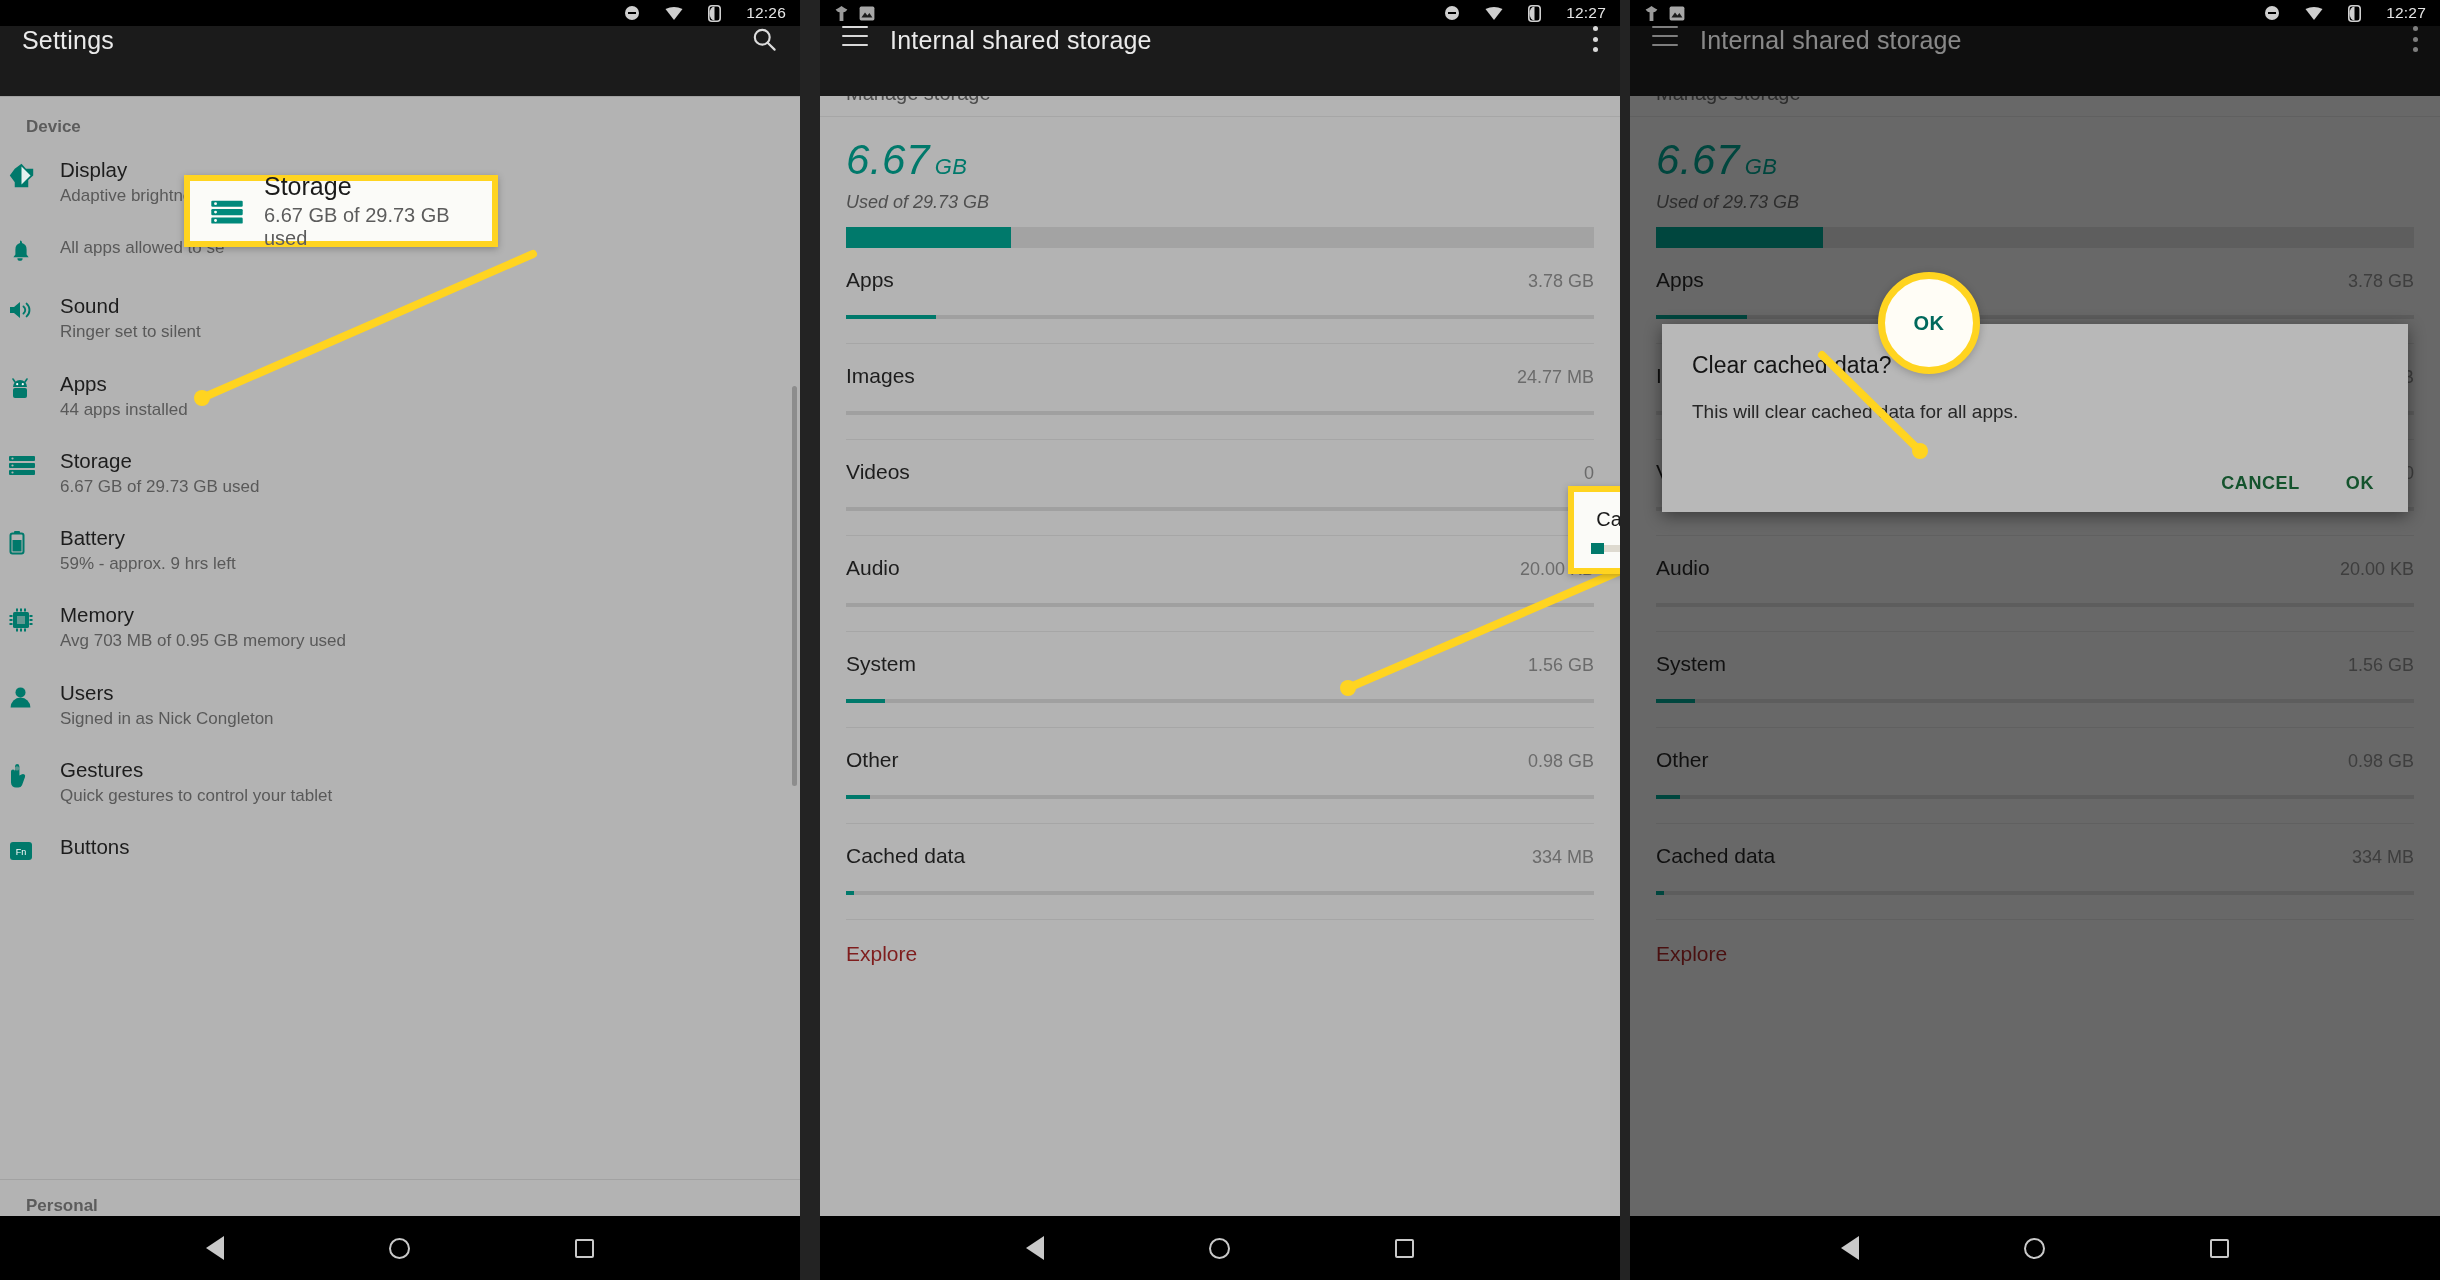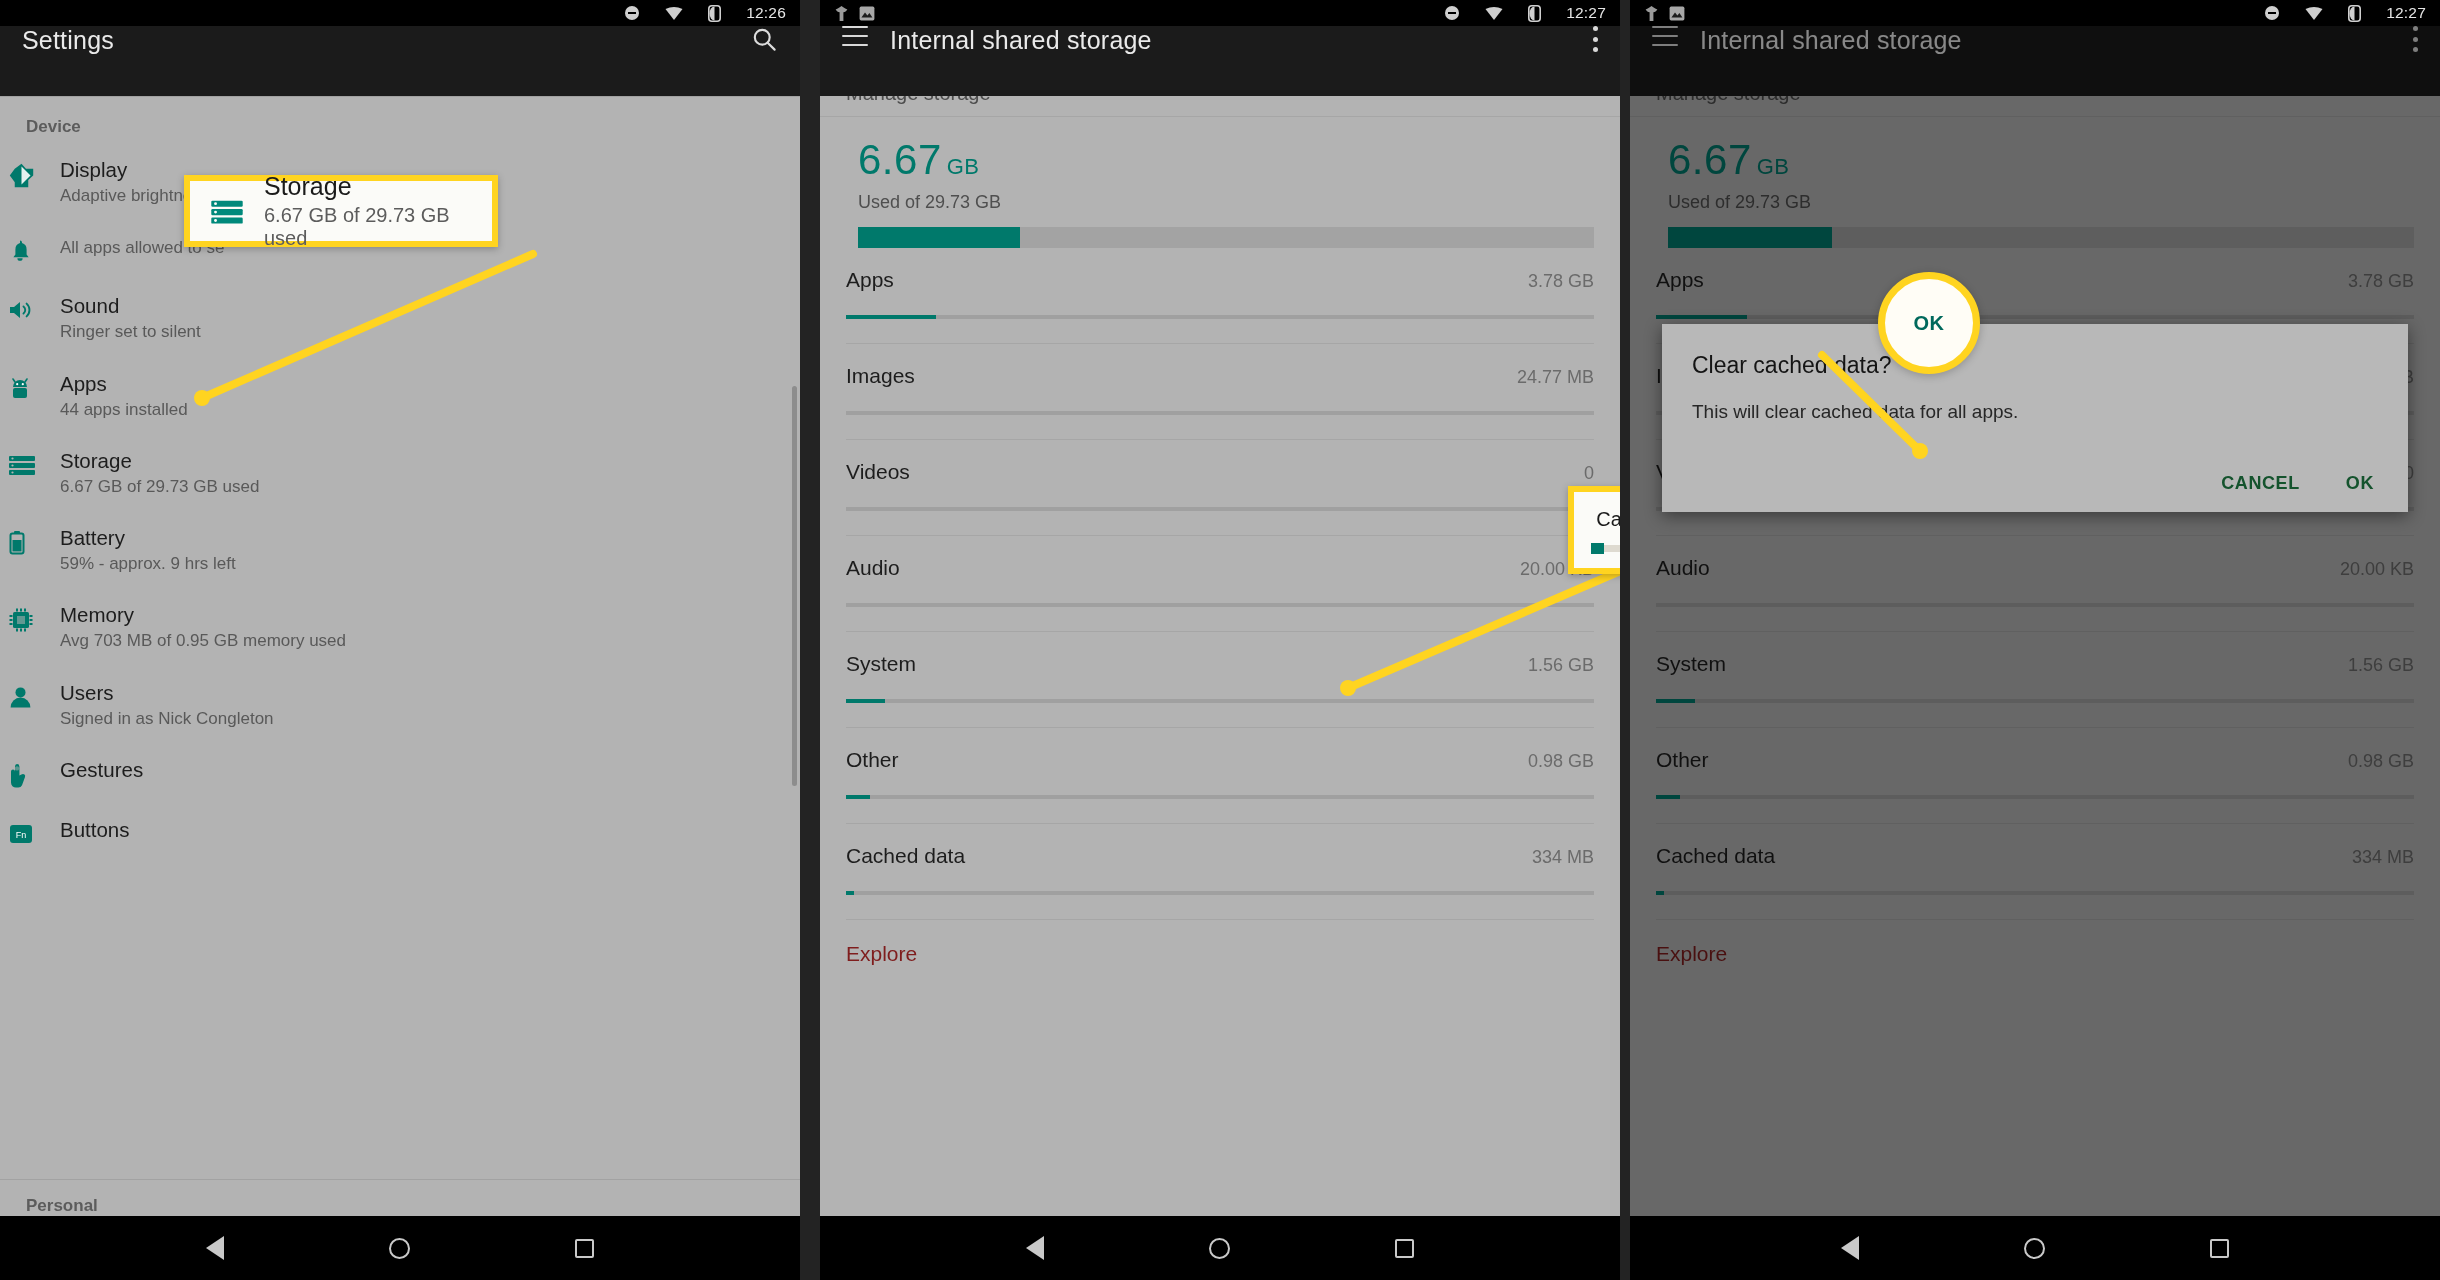--- a/index.html
+++ b/index.html
@@ -71,21 +71,21 @@
   .nav-back { width:0;height:0;border-top:12px solid transparent;border-bottom:12px solid transparent;border-right:18px solid #c9c9c9; cursor:pointer;}
   .nav-home { width:21px;height:21px;border:2.4px solid #c9c9c9;border-radius:50%; cursor:pointer;}
   .nav-rec  { width:19px;height:19px;border:2.4px solid #c9c9c9;border-radius:2px; cursor:pointer;}
 
   
   .st-body { position:relative; height: calc(1280px - 26px - 70px - 64px); background:#b3b3b3; overflow:hidden;}
   .manage-cut { height: 20px; overflow:hidden; position:relative; }
   .manage-cut span { position:absolute; top:-14px; left:26px; font-size:20px; color:#4d4d4d;}
   .hr { height:1px; background:#a6a6a6; }
 
-  .total-block { padding: 22px 26px 0 38px; }
+  .total-block { padding: 22px 26px 0 26px; font-style: italic; }
   .total-num { color:#00796b; font-size:42px; font-weight:400; letter-spacing:.5px; line-height:1;}
   .total-num .unit { font-size:22px; margin-left:5px;}
   .total-sub { font-size:18px; color:#4f4f4f; margin-top:11px; }
   .total-bar { margin-top:14px; height:21px; background:#a3a3a3; width:100%; position:relative; }
   .total-bar > i { display:block; height:100%; background:#00796b; }
 
   .srow2 { position:relative; padding: 20px 26px 0 26px; }
   .srow2 .line { display:flex; justify-content:space-between; align-items:baseline;}
   .srow2 .lbl { font-size:21px; color:#1d1d1d; }
   .srow2 .val { font-size:18px; color:#6b6b6b; }
@@ -317,20 +317,21 @@
 
       <div class="srow">
         <div class="sicon">
           <svg class="gl" width="22" height="27" viewBox="0 0 22 27">
               <path d="M9 2 a2.4 2.4 0 0 1 2.4 2.4 v9.2 l2.6-1.4 a2.2 2.2 0 0 1 3 2.8 l-3 8.2 a4 4 0 0 1 -3.7 2.4 H8 a5 5 0 0 1 -5-5 V9.4 a2 2 0 0 1 4 0 V4.4 A2.4 2.4 0 0 1 9 2z" fill="#00796b"></path>
               <circle cx="9" cy="6.4" r="2.2" fill="#b3b3b3" opacity=".5"></circle>
             </svg>
         </div>
         <div class="stext">
           <div class="stitle">Gestures</div>
+          <div class="ssub">Quick gestures to control your tablet</div>
         </div>
       </div>
 
       <div class="srow">
         <div class="sicon">
           <svg class="gl" width="26" height="24" viewBox="0 0 26 24">
               <rect x="2" y="3" width="22" height="18" rx="3" fill="#00796b"></rect>
               <text x="13" y="16" font-size="9" fill="#ffffff" text-anchor="middle" font-family="Liberation Sans, sans-serif">Fn</text>
             </svg>
         </div>

